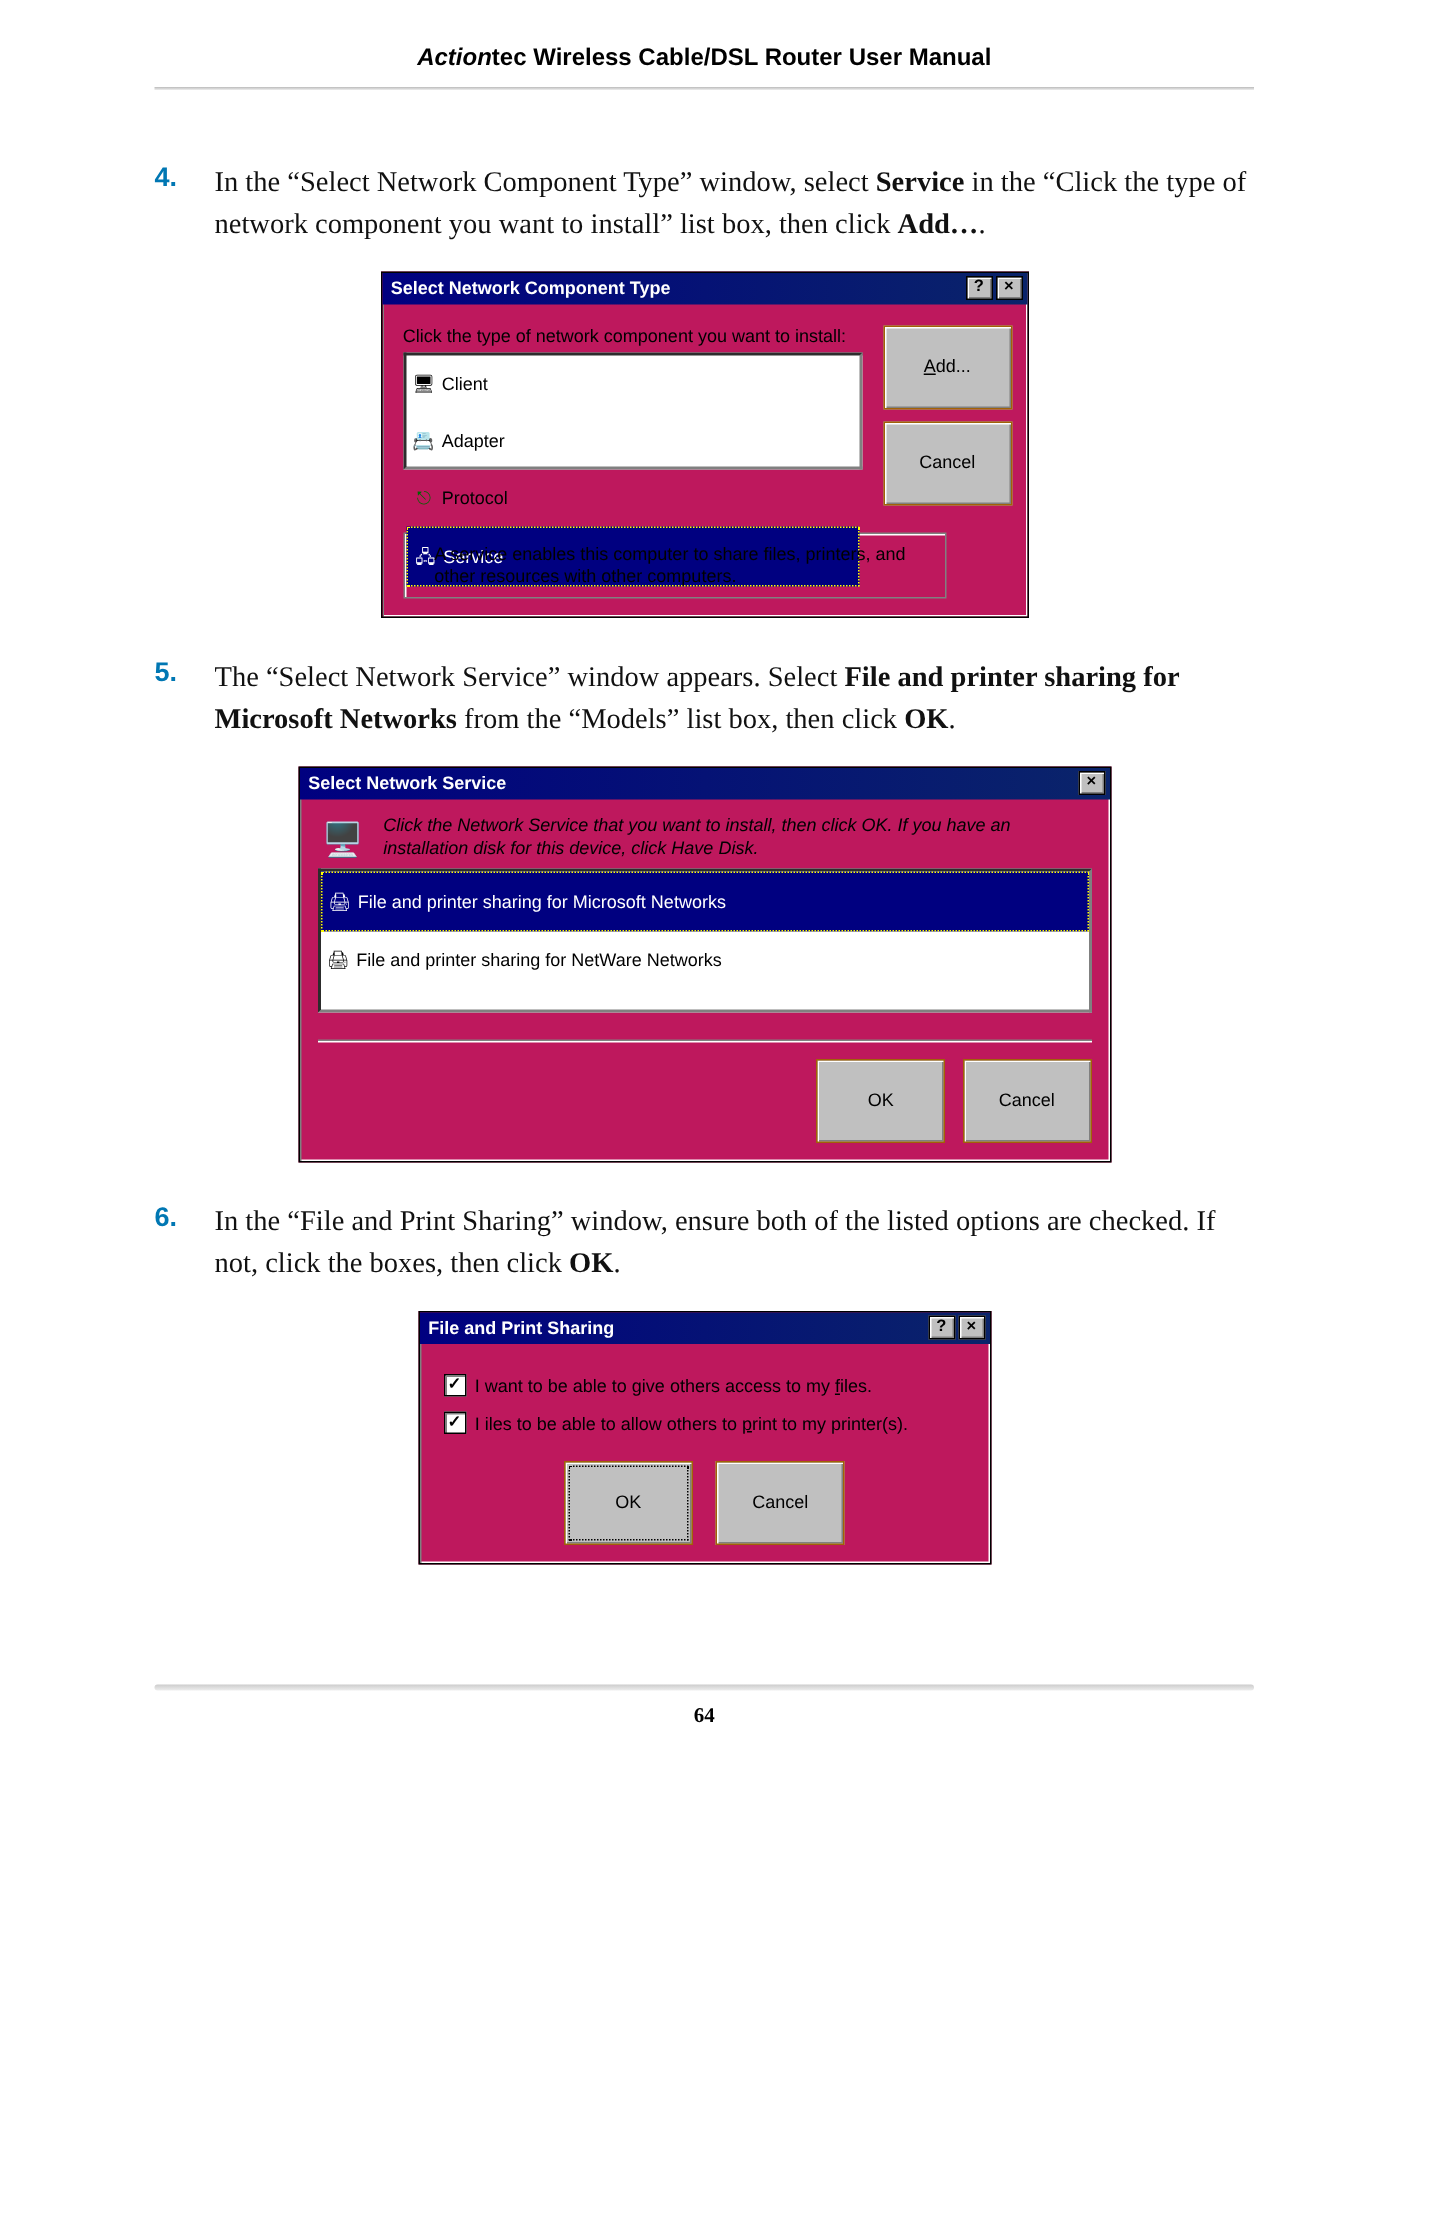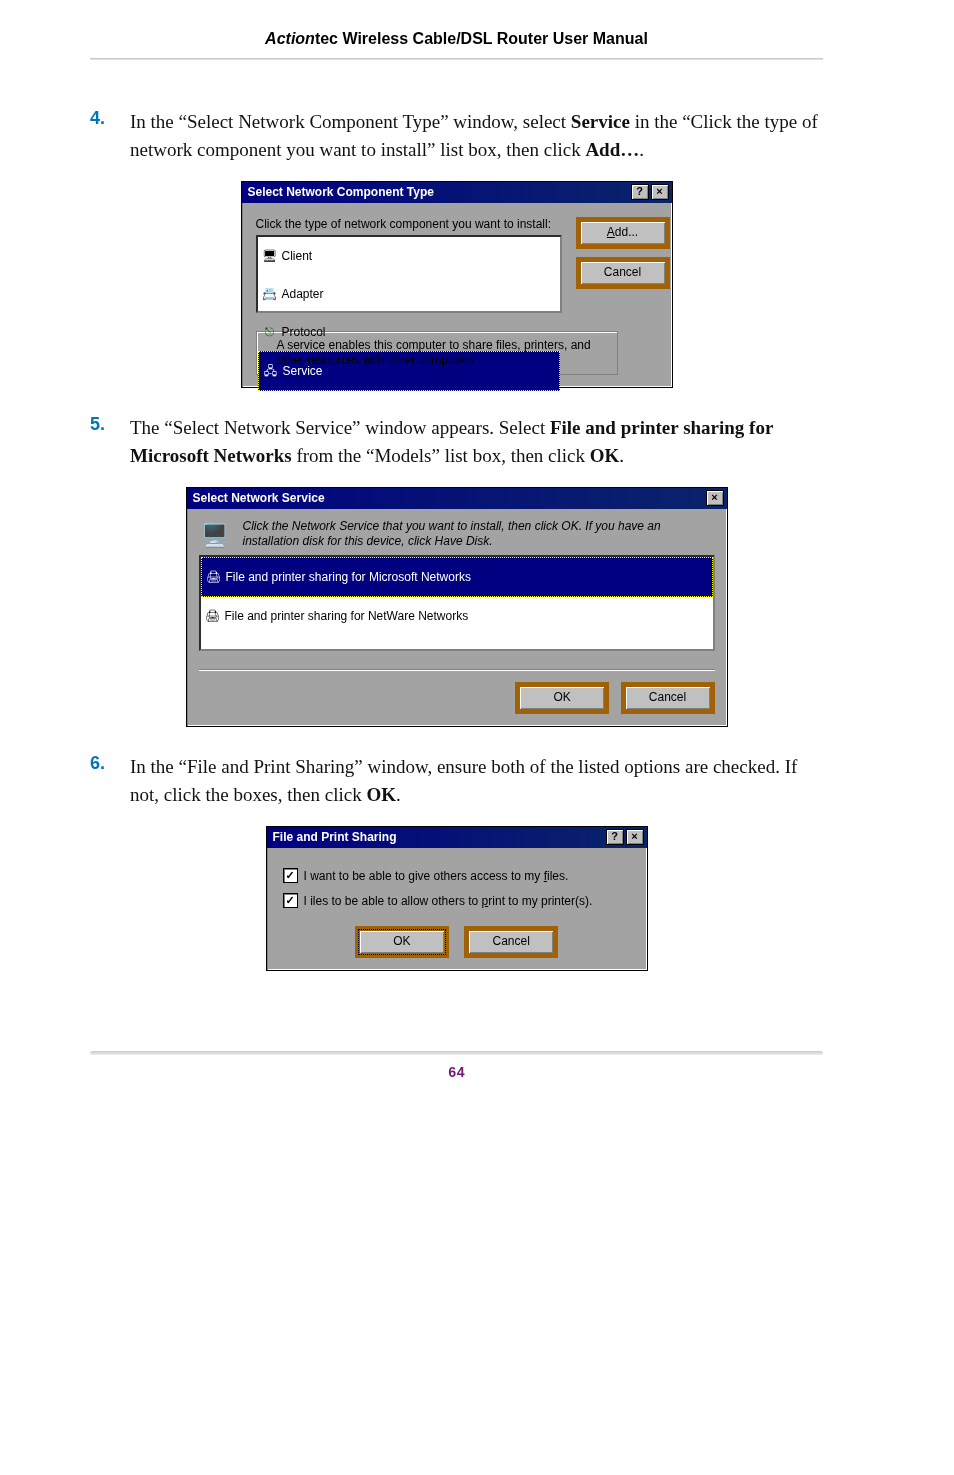--- a/index.html
+++ b/index.html
@@ -7,20 +7,21 @@
     padding: 0;
     background: #ffffff;
     font-family: Georgia, "Times New Roman", serif;
     color: #000;
     width: 954px;
   }
   .page {
     width: 913px;
     padding: 0 0 40px 0;
     box-sizing: border-box;
+    margin-left: 13px;
   }
   .header-wrap {
     padding: 30px 90px 0 90px;
   }
   .running-head {
     text-align: center;
     font-family: Arial, Helvetica, sans-serif;
     font-size: 16px;
     font-weight: bold;
     color: #000;
@@ -61,21 +62,21 @@
   .step-body b { font-weight: bold; }
   .figure {
     text-align: center;
     margin: 10px 0 26px 0;
   }
 
   
   .win {
     display: inline-block;
     text-align: left;
-    background: #a3a3a3;
+    background: #be185d;
     border: 1px solid #000;
     font-family: "MS Sans Serif", Tahoma, Arial, sans-serif;
     font-size: 12px;
     color: #000;
     box-shadow: 1px 1px 0 #808080 inset, -1px -1px 0 #fff inset;
   }
   .titlebar {
     background: linear-gradient(to right, #000080, #0a246a);
     color: #fff;
     font-weight: bold;
@@ -103,25 +104,25 @@
   .win-body {
     padding: 10px 10px 10px 10px;
   }
   .btn {
     display: inline-block;
     min-width: 72px;
     height: 22px;
     line-height: 20px;
     text-align: center;
     background: #c0c0c0;
-    border: 5px solid #a16207;
+    border: 1px solid #a16207;
     box-shadow: 1px 1px 0 #fff inset, -1px -1px 0 #808080 inset;
     font-family: "MS Sans Serif", Tahoma, Arial, sans-serif;
     font-size: 12px;
-    padding: 0 6px;
+    padding: 16px 6px;
   }
   .btn.default {
     outline: 1px dotted #000;
     outline-offset: -4px;
   }
   .listbox {
     background: #fff;
     border: 2px inset #808080;
   }
   .list-item {
@@ -200,23 +201,23 @@
   .underline-letter { text-decoration: underline; }
 
   .foot-rule {
     margin: 80px 90px 10px 90px;
     border:none; height:4px;
     background: linear-gradient(to bottom,#ccc,#eee);
     border-radius:2px;
   }
   .page-num {
     text-align:center;
-    font-family: Liberation Mono, monospace;
+    font-family: Liberation Serif, serif;
     font-weight:bold;
-    color:#701a75;
+    color:#000000;
     font-size:14px;
   }
 </style>
 </head>
 <body>
 
 <div class="page">
 
   <div class="header-wrap">
     <div class="running-head">

